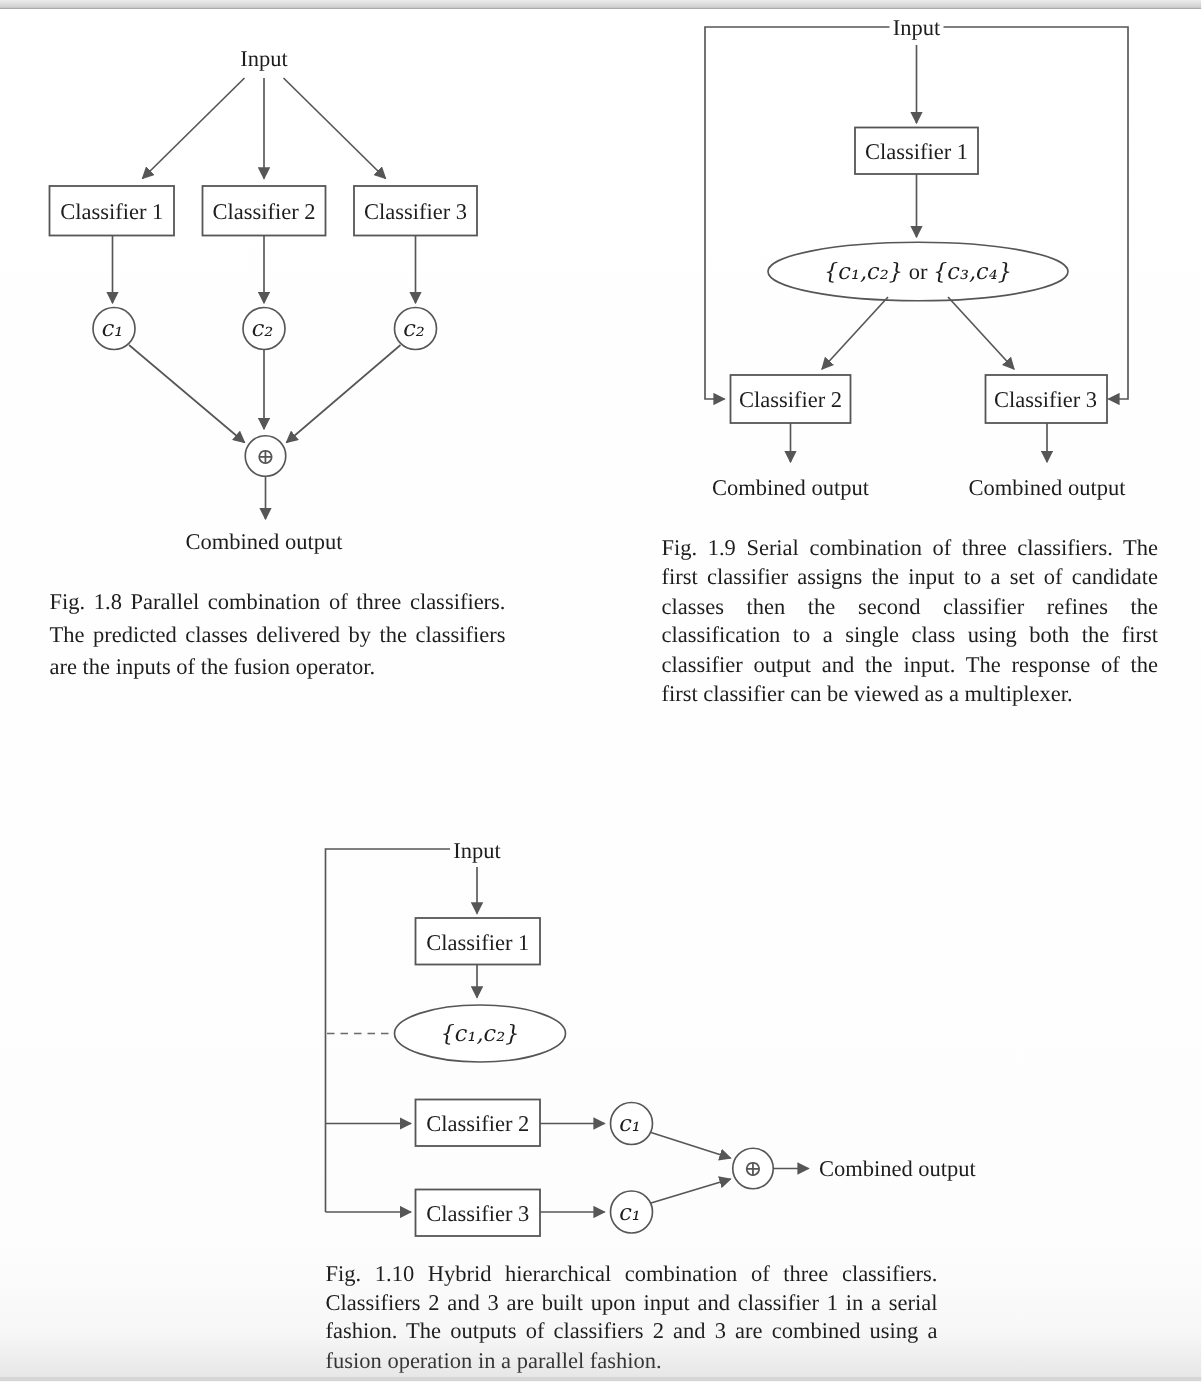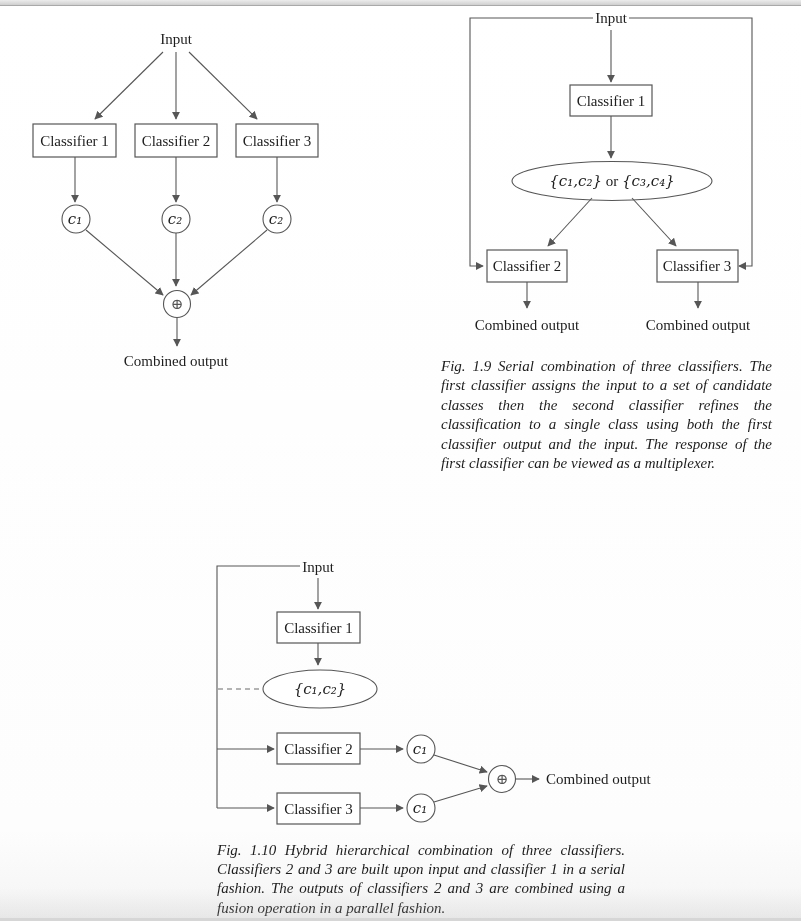--- a/index.html
+++ b/index.html
@@ -70,21 +70,20 @@
     stroke-width: 1.1;
     fill: none;
     stroke-dasharray: 5 4;
   }
   .caption {
     position: absolute;
     font-size: 15px;
     line-height: 20px;
     text-align: justify;
     color: #1d1d1d;
-    font-style: italic;
   }
   .caption.cap8 { left: 33px;  top: 392px; width: 304px; line-height: 21.5px; }
   .caption.cap9 { left: 441px; top: 357px; width: 331px; line-height: 19.4px; }
   .caption.cap10{ left: 217px; top: 841px; width: 408px; line-height: 19.2px; }
 </style>
 </head>
 <body>
 
 <div class="page">
 
@@ -146,20 +145,21 @@
     <g>
       <circle class="node-circle" cx="177" cy="304" r="13.5"></circle>
       <text x="177" y="309" text-anchor="middle" style="font-size:15px; fill:#565656;">⊕</text>
     </g>
 
     <line class="wire" x1="177" y1="318" x2="177" y2="346" marker-end="url(#arr8)"></line>
 
     <text x="176" y="366" text-anchor="middle">Combined output</text>
   </svg>
 
+  <div class="caption cap8">Fig. 1.8 Parallel combination of three classifiers. The predicted classes delivered by the classifiers are the inputs of the fusion operator.</div>
 
   <svg class="fig" style="left:440px; top:0;" width="361" height="345" viewBox="440 0 361 345">
     <defs>
       <marker id="arr9" viewBox="0 0 10 10" refX="9" refY="5" markerWidth="7.5" markerHeight="7.5" orient="auto-start-reverse">
         <path d="M0,0 L10,5 L0,10 z" fill="#565656"></path>
       </marker>
     </defs>
 
     <text x="611" y="23" text-anchor="middle">Input</text>
 

